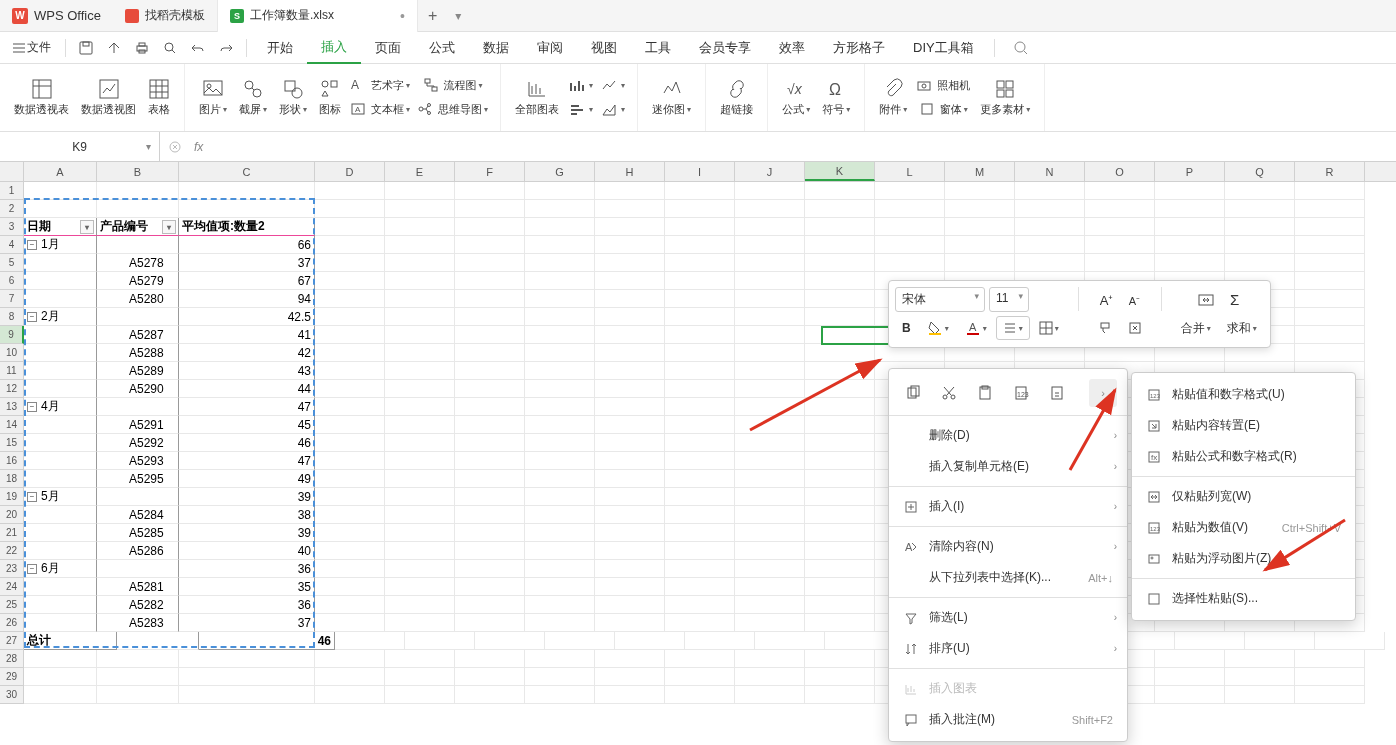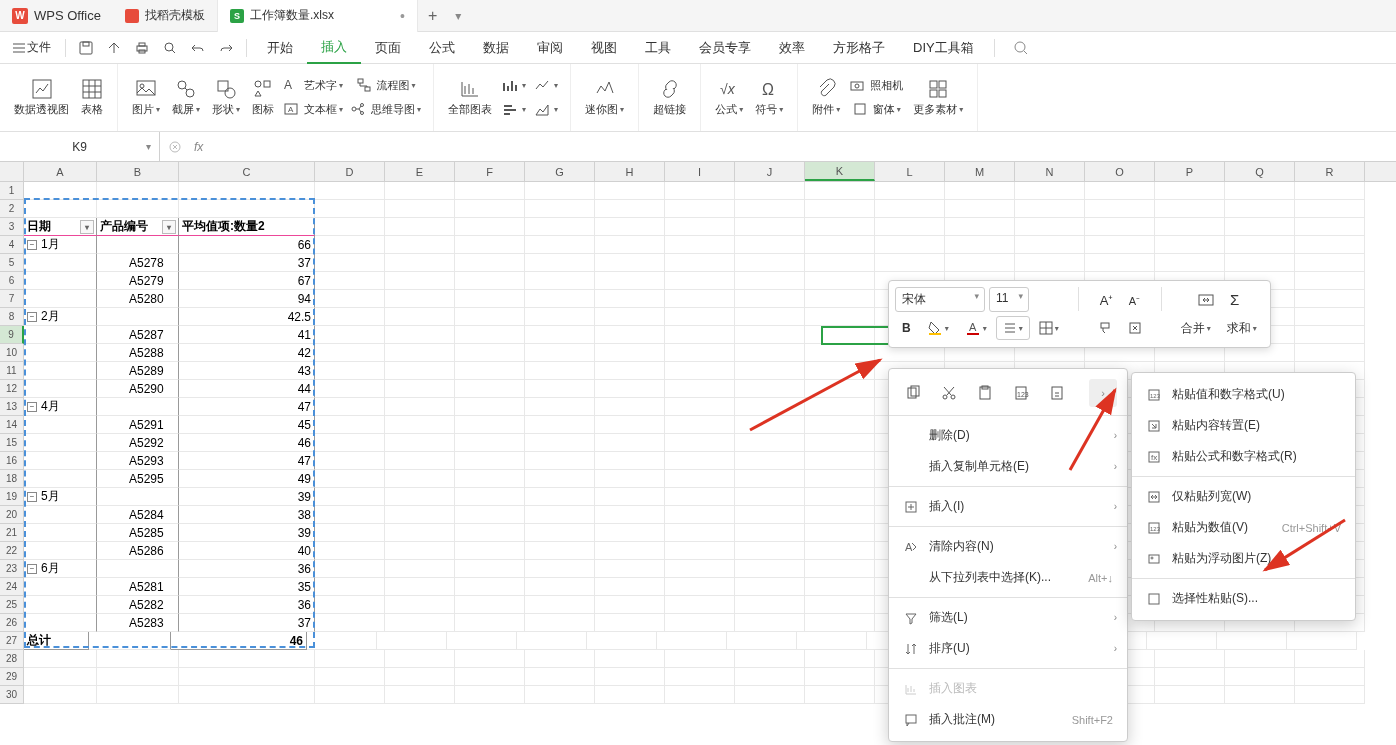--- a/index.html
+++ b/index.html
@@ -178,20 +178,29 @@
   <div class="menu-icon-btn" style="margin-left:8px;">
       <svg width="16" height="16" viewBox="0 0 16 16">
         <circle cx="7" cy="7" r="5" fill="none" stroke="#888"></circle>
         <path d="M11 11l3 3" stroke="#888"></path>
       </svg>
     </div>
 </div>
 
 <div class="ribbon">
   <div class="ribbon-group">
+    <div class="ribbon-item">
+        <div class="ribbon-icon">
+          <svg width="22" height="22">
+            <rect x="2" y="2" width="18" height="18" fill="none" stroke="#555"></rect>
+            <path d="M2 8h18M8 2v18" stroke="#555"></path>
+          </svg>
+        </div>
+        <div class="ribbon-label">数据透视表</div>
+      </div>
     <div class="ribbon-item">
         <div class="ribbon-icon">
           <svg width="22" height="22">
             <rect x="2" y="2" width="18" height="18" fill="none" stroke="#555"></rect>
             <path d="M5 15l4-5 3 3 5-7" stroke="#555" fill="none"></path>
           </svg>
         </div>
         <div class="ribbon-label">数据透视图</div>
       </div>
     <div class="ribbon-item">
@@ -1014,21 +1023,21 @@
         <div class="cell" style="width: 70px;"></div>
         <div class="cell" style="width: 70px;"></div>
         <div class="cell" style="width: 70px;"></div>
         <div class="cell" style="width: 70px;"></div>
         <div class="cell" style="width: 70px;"></div>
         <div class="cell" style="width: 70px;"></div>
         <div class="cell" style="width: 70px;"></div>
       </div>
       <div class="row">
         <div class="row-header">27</div>
-        <div class="cell bold pivot-border-b pivot-border-r" style="width: 65px; text-align: right;">总计</div>
+        <div class="cell bold pivot-border-b pivot-border-r" style="width: 93px; text-align: right;">总计</div>
         <div class="cell pivot-border-r" style="width: 82px;"></div>
         <div class="cell num bold pivot-border-b pivot-border-r" style="width: 136px;">46</div>
         <div class="cell" style="width: 70px;"></div>
         <div class="cell" style="width: 70px;"></div>
         <div class="cell" style="width: 70px;"></div>
         <div class="cell" style="width: 70px;"></div>
         <div class="cell" style="width: 70px;"></div>
         <div class="cell" style="width: 70px;"></div>
         <div class="cell" style="width: 70px;"></div>
         <div class="cell" style="width: 70px;"></div>

